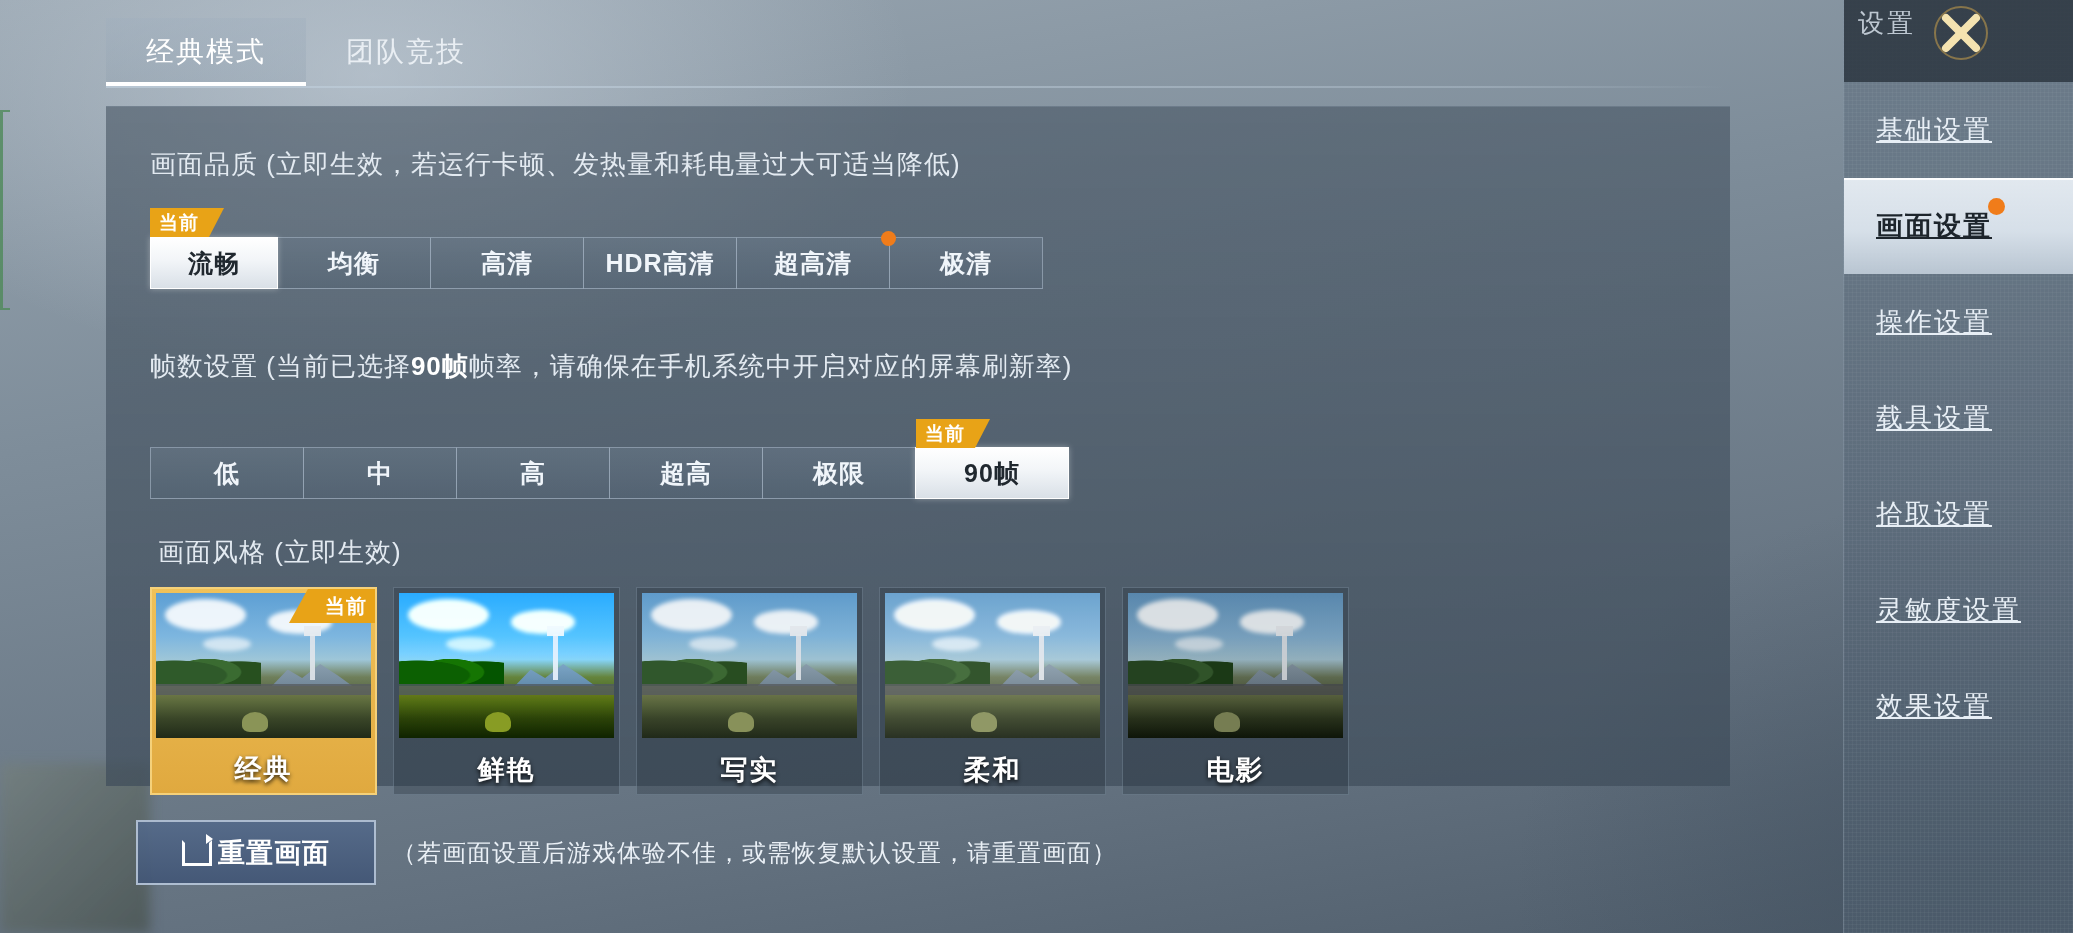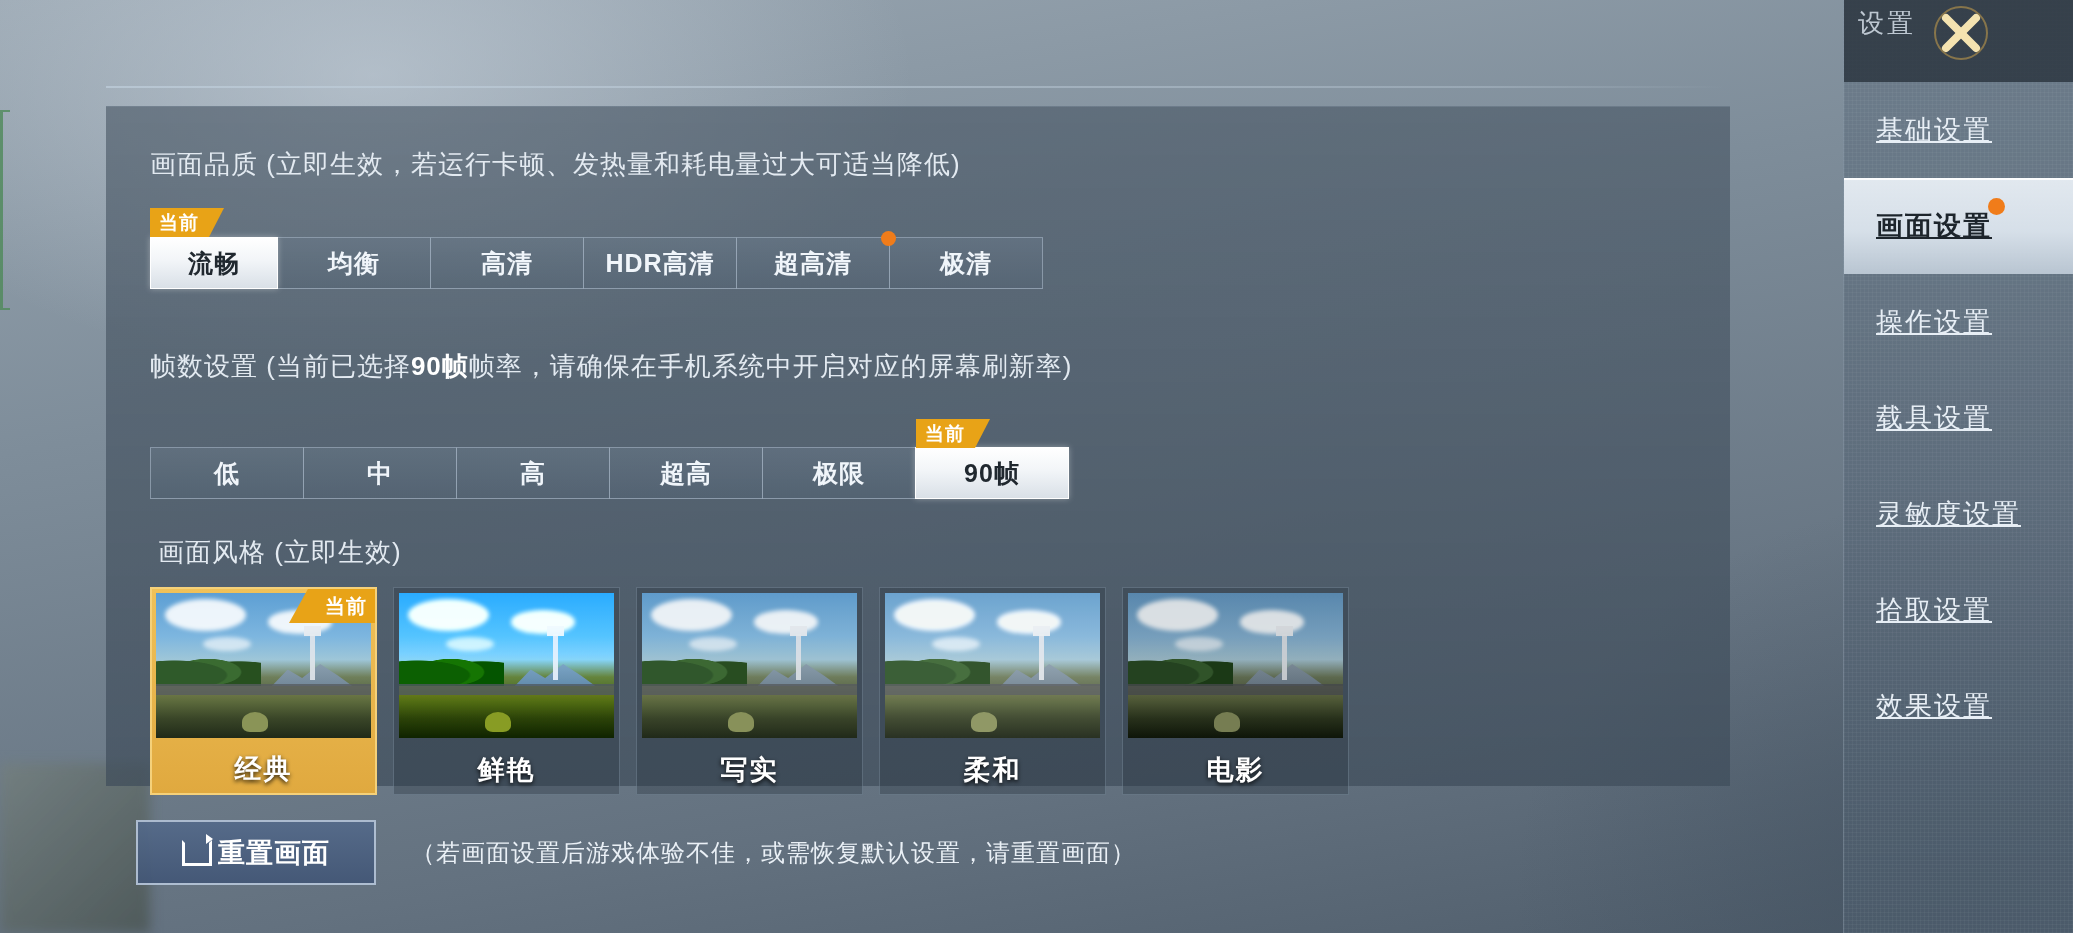--- a/index.html
+++ b/index.html
@@ -212,21 +212,21 @@
     border-top-color: transparent;
   }
   .reset-icon::after {
     content: ""; position: absolute; right: -1px; top: -6px;
     width: 0; height: 0;
     border-left: 7px solid #ffffff;
     border-top: 5px solid transparent;
     border-bottom: 5px solid transparent;
   }
   .reset-hint {
-    margin-left: 35px;
+    margin-left: 16px;
     color: #eaf0f6; font-size: 24px; letter-spacing: 1px; white-space: nowrap;
   }
 
   
   .sidebar {
     position: absolute; right: 0; top: 0; width: 230px; height: 933px;
     background: linear-gradient(180deg, rgba(92,108,124,.55), rgba(78,94,110,.62));
     background-image:
       repeating-linear-gradient(0deg, rgba(255,255,255,.035) 0 1px, transparent 1px 4px),
       repeating-linear-gradient(90deg, rgba(255,255,255,.035) 0 1px, transparent 1px 4px),
@@ -268,20 +268,28 @@
 </head>
 <body>
 
 <div class="backdrop">
   <div class="backdrop-left-edge"></div>
   <div class="backdrop-bottomleft"></div>
 </div>
 
 <div class="panel">
 
+  <div class="tabs">
+    <div class="tab active">
+      <span>经典模式</span>
+    </div>
+    <div class="tab">
+      <span>团队竞技</span>
+    </div>
+  </div>
   <div class="tab-divider"></div>
 
   <div class="content-card">
 
     <div class="section-label" style="position:absolute;left:44px;top:40px;">画面品质 (立即生效，若运行卡顿、发热量和耗电量过大可适当降低)</div>
 
     <div class="seg-wrap" style="position:absolute;left:44px;top:130px;">
       <div class="badge-current">当前</div>
       <div class="seg">
         <div class="seg-btn selected" style="width:128px">
@@ -446,21 +454,21 @@
     <span class="sb-dot"></span>
     <span>画面设置</span>
   </div>
   <div class="sidebar-item">
     <span>操作设置</span>
   </div>
   <div class="sidebar-item">
     <span>载具设置</span>
   </div>
   <div class="sidebar-item">
+    <span>拾取设置</span>
+  </div>
+  <div class="sidebar-item">
     <span>灵敏度设置</span>
   </div>
   <div class="sidebar-item">
-    <span>拾取设置</span>
-  </div>
-  <div class="sidebar-item">
     <span>效果设置</span>
   </div>
 </div>
 
 </body></html>

